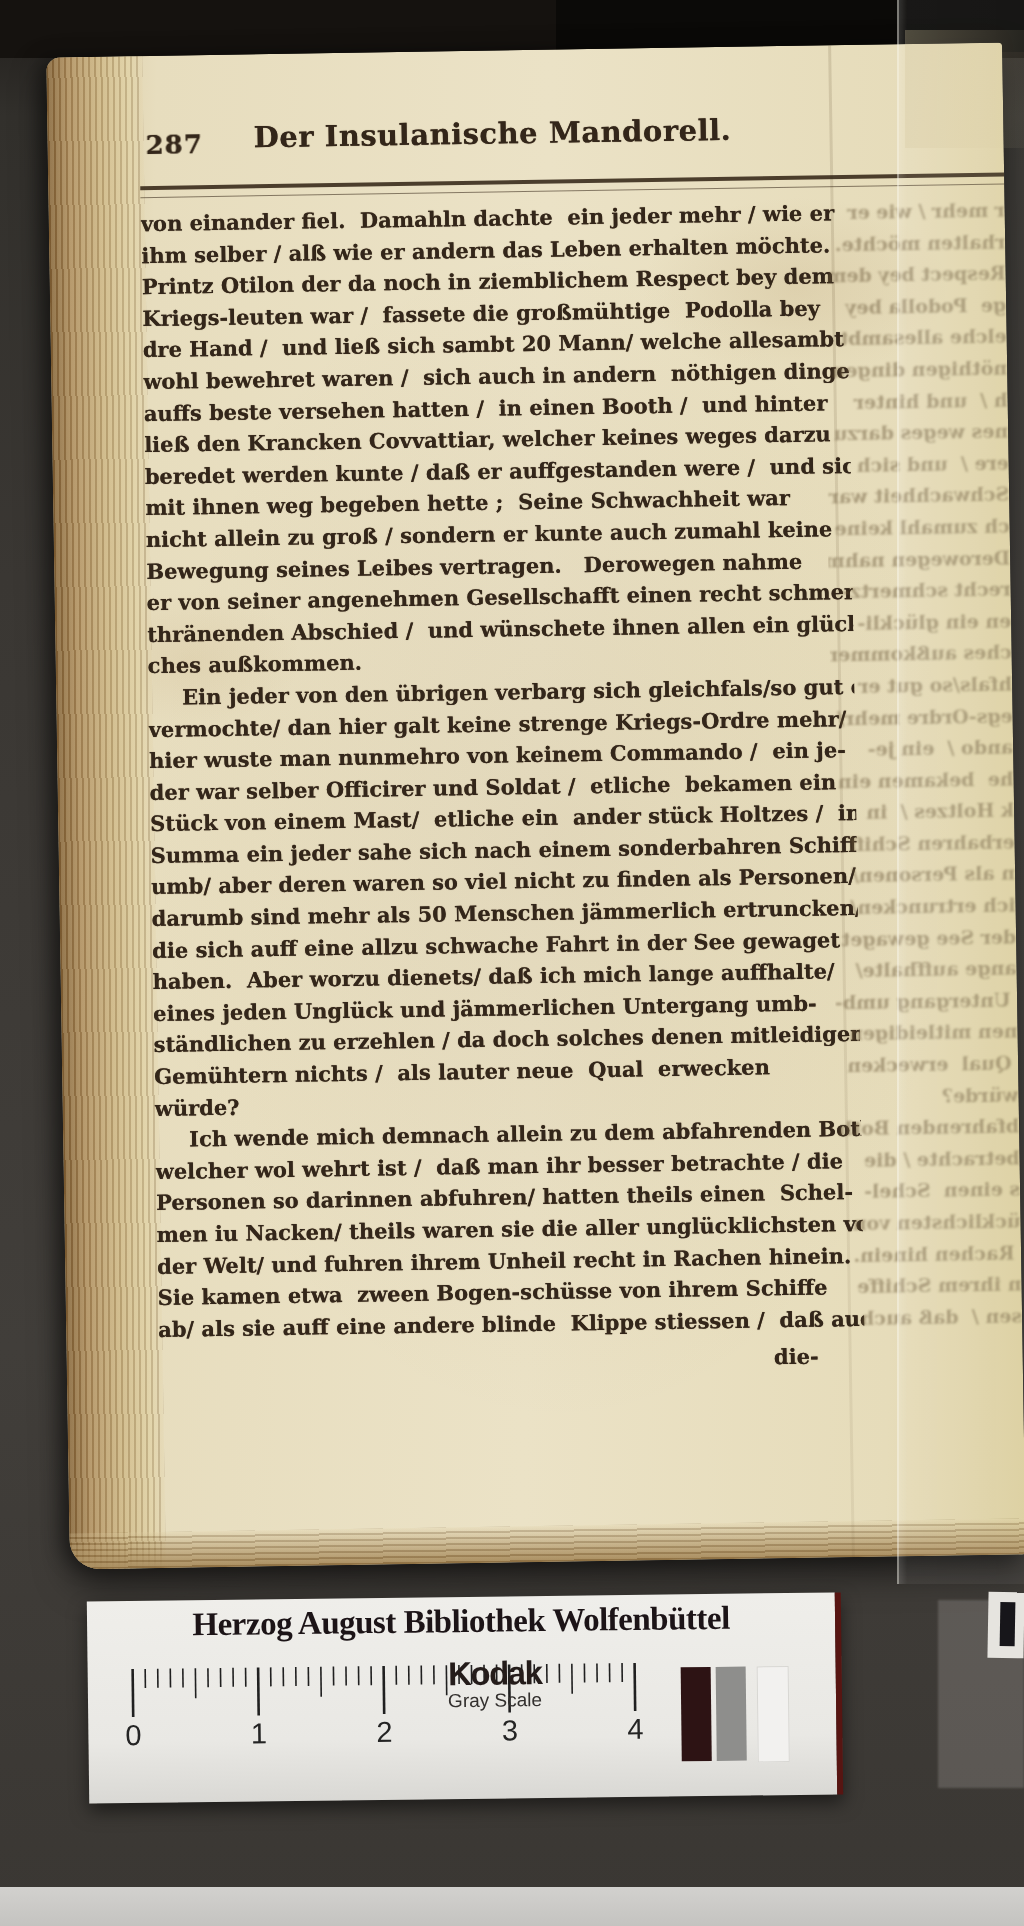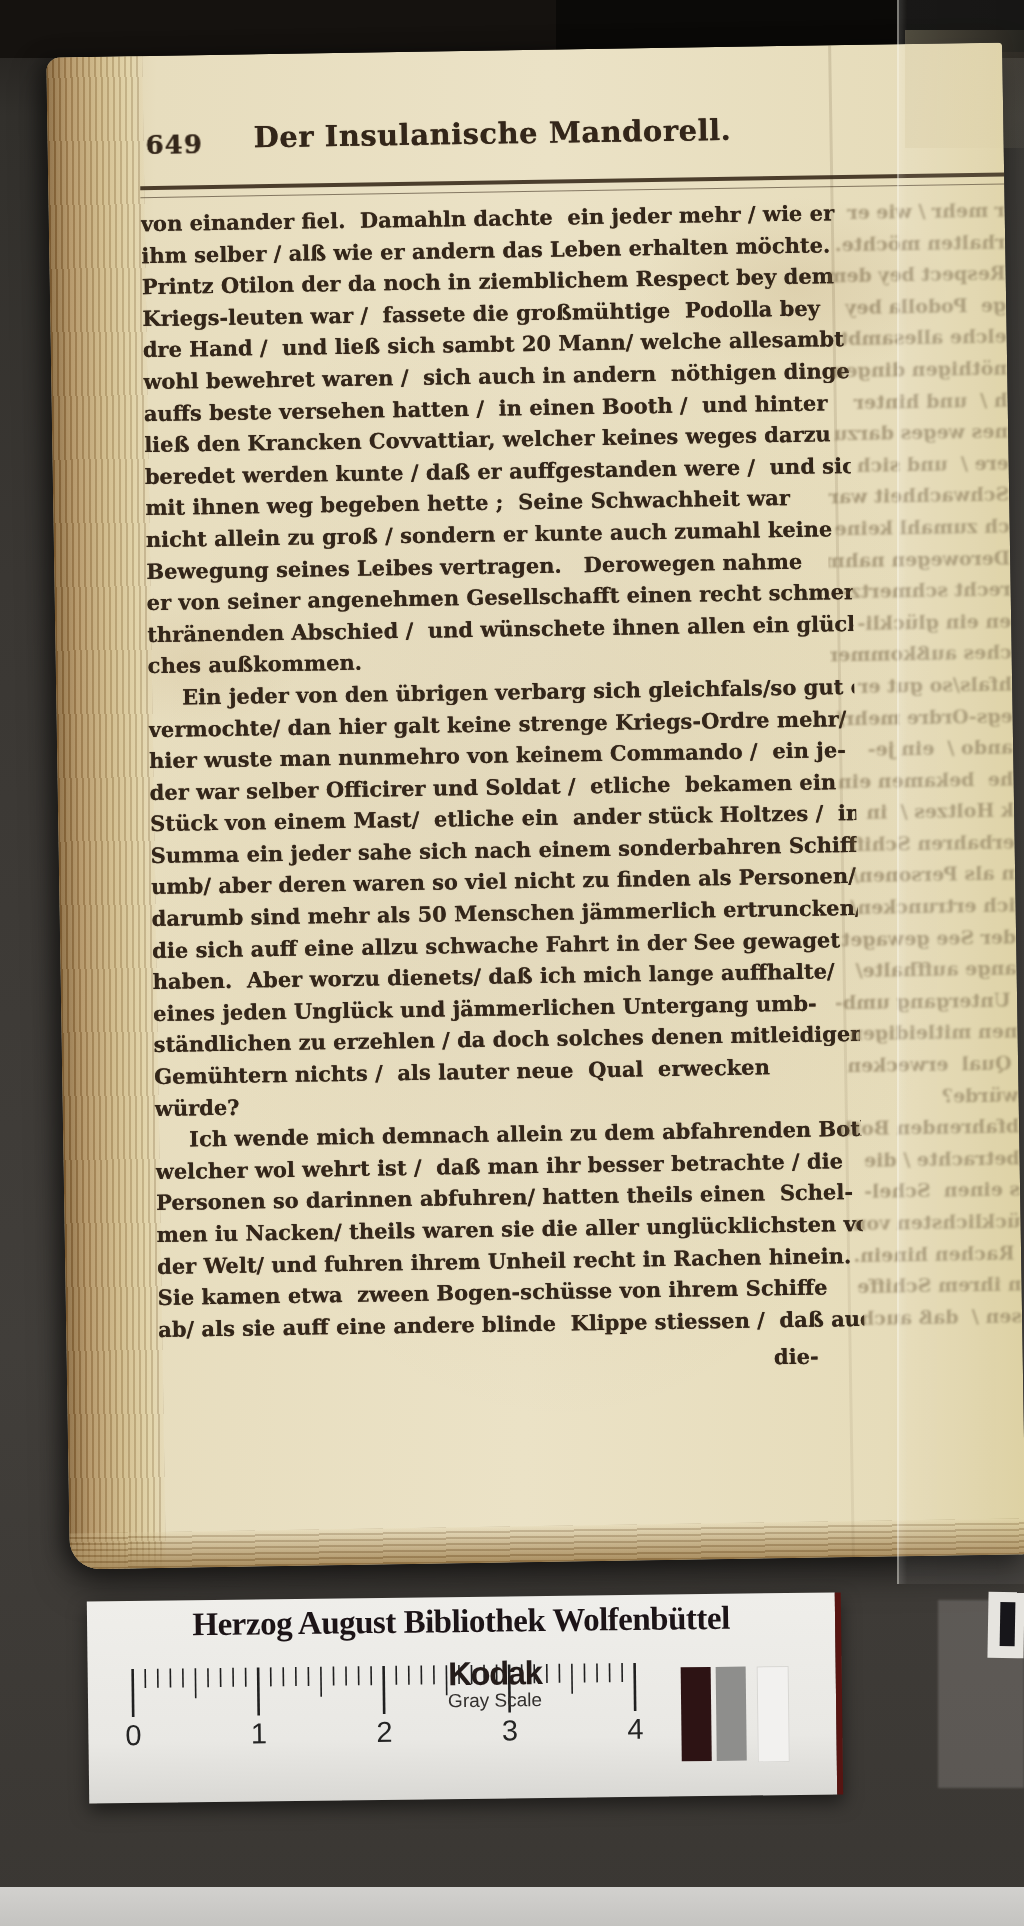--- a/index.html
+++ b/index.html
@@ -98,21 +98,21 @@
 
 <div id="backdrop" class="abs"></div>
 <div id="top-shadow" class="abs"></div>
 <div id="top-right-dark" class="abs"></div>
 
 <div id="book-page" class="abs">
   <div id="page-edges" class="abs"></div>
   <div id="page-bottom-edge" class="abs"></div>
   <div id="press-line" class="abs"></div>
 
-  <div id="folio" class="abs ink">649</div>
+  <div id="folio" class="abs ink">287</div>
   <div id="running-title" class="abs ink">Der Insulanische Mandorell.</div>
   <div id="head-rule" class="abs"></div>
 
   <div id="textblock" class="abs ink">
       <div class="tline">von einander fiel.  Damahln dachte  ein jeder mehr / wie er</div>
       <div class="tline">ihm selber / alß wie er andern das Leben erhalten möchte.</div>
       <div class="tline">Printz Otilon der da noch in ziemblichem Respect bey dem</div>
       <div class="tline">Kriegs-leuten war /  fassete die großmühtige  Podolla bey</div>
       <div class="tline">dre Hand /  und ließ sich sambt 20 Mann/ welche allesambt</div>
       <div class="tline">wohl bewehret waren /  sich auch in andern  nöthigen dingen</div>

